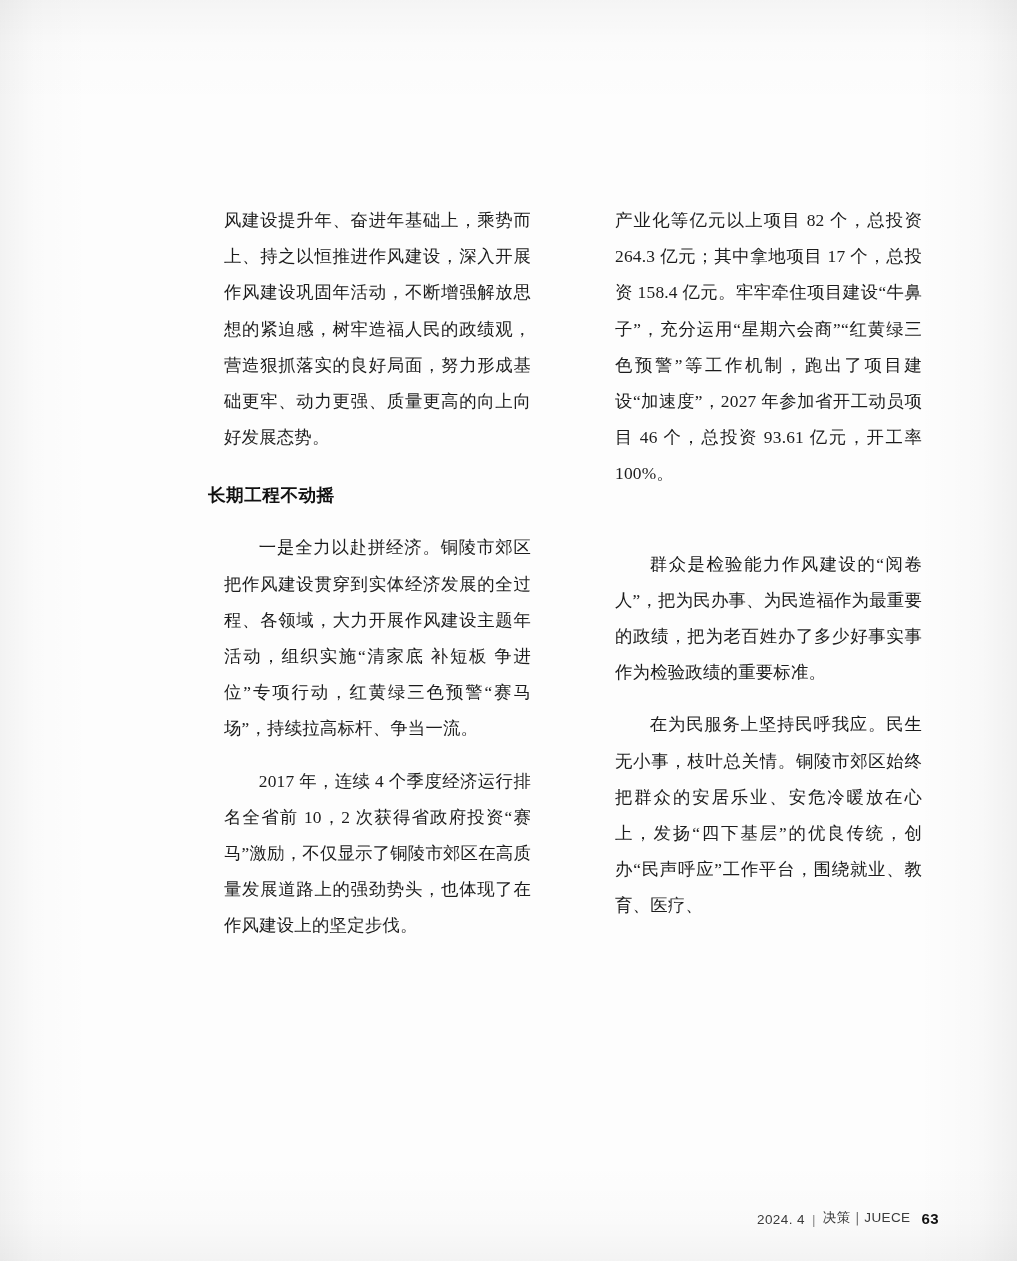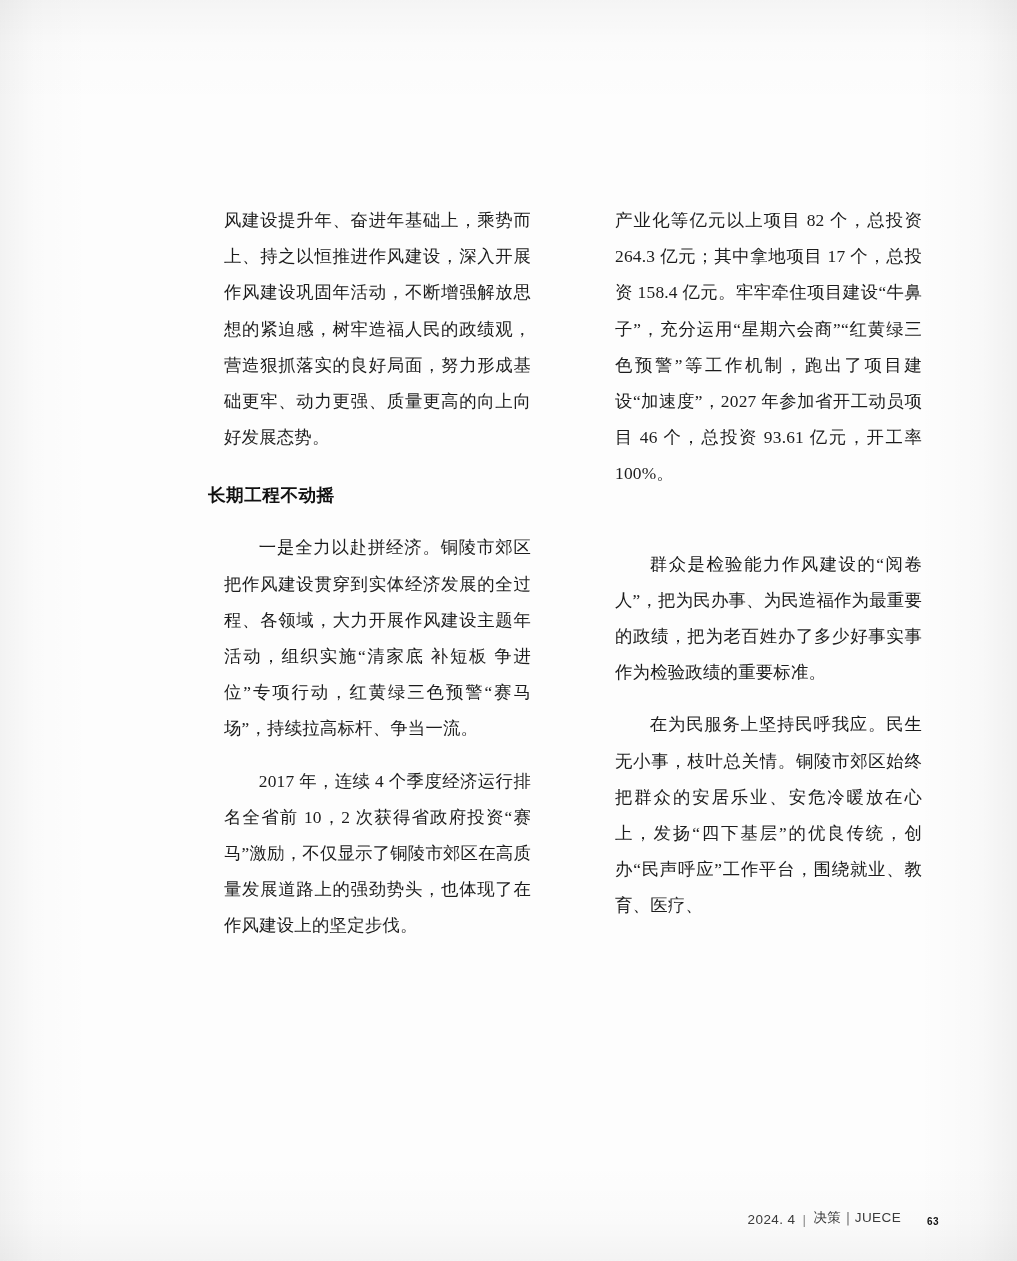--- a/index.html
+++ b/index.html
@@ -73,23 +73,23 @@
     font-family: "Liberation Sans", "DejaVu Sans", sans-serif;
     font-size: 13.5px;
     color: #3a3a3a;
     letter-spacing: 0.4px;
   }
   .footer .sep {
     color: #8a8a8a;
   }
   .footer .pageno {
     font-weight: bold;
-    font-size: 10px;
+    font-size: 15px;
     color: #111;
-    margin-left: 19px;
+    margin-left: 4px;
   }
 </style>
 </head>
 <body>
 
 <div class="page">
 
   <div class="content">
     <div class="columns">
 

